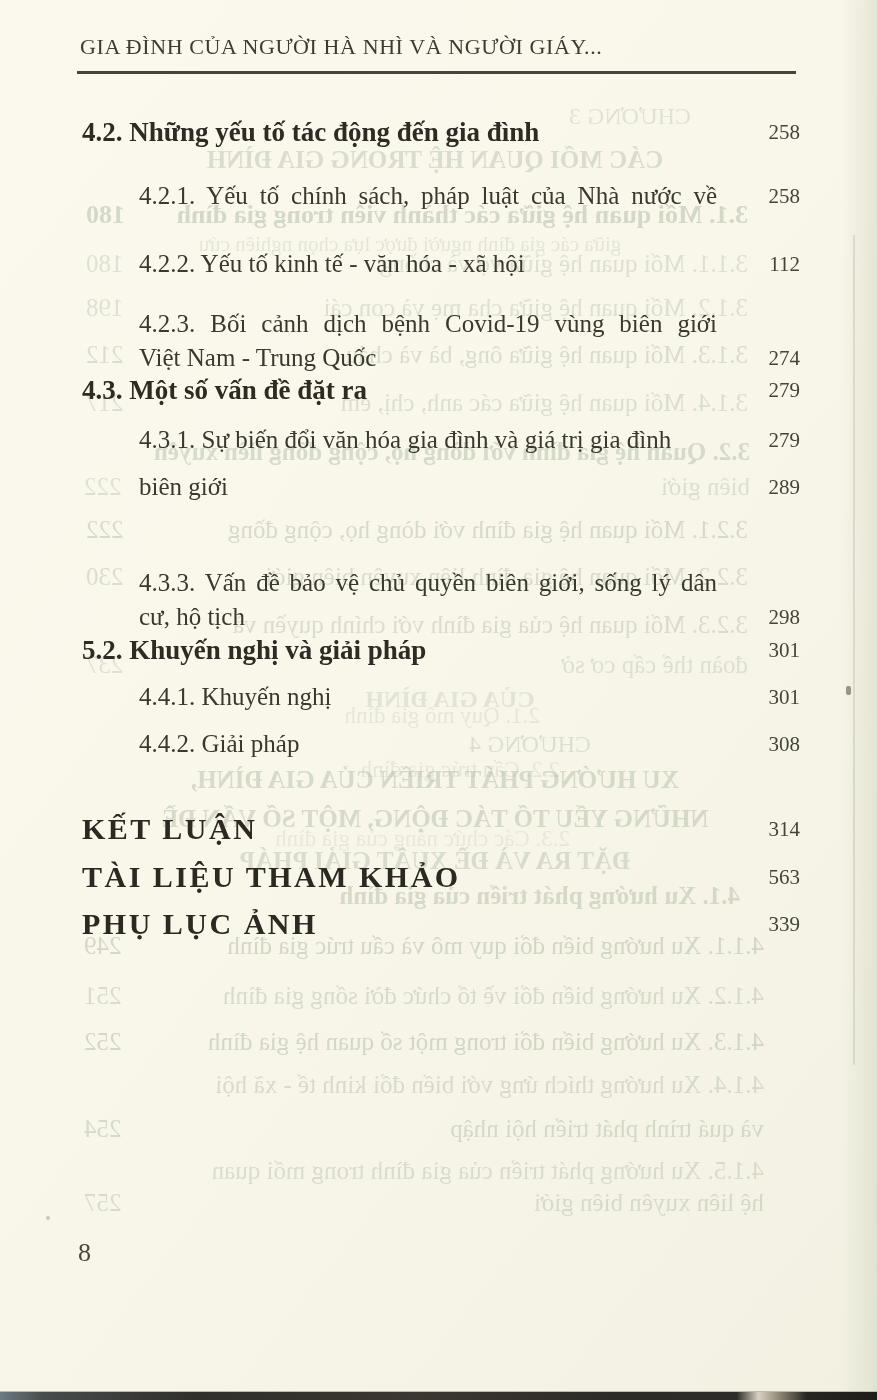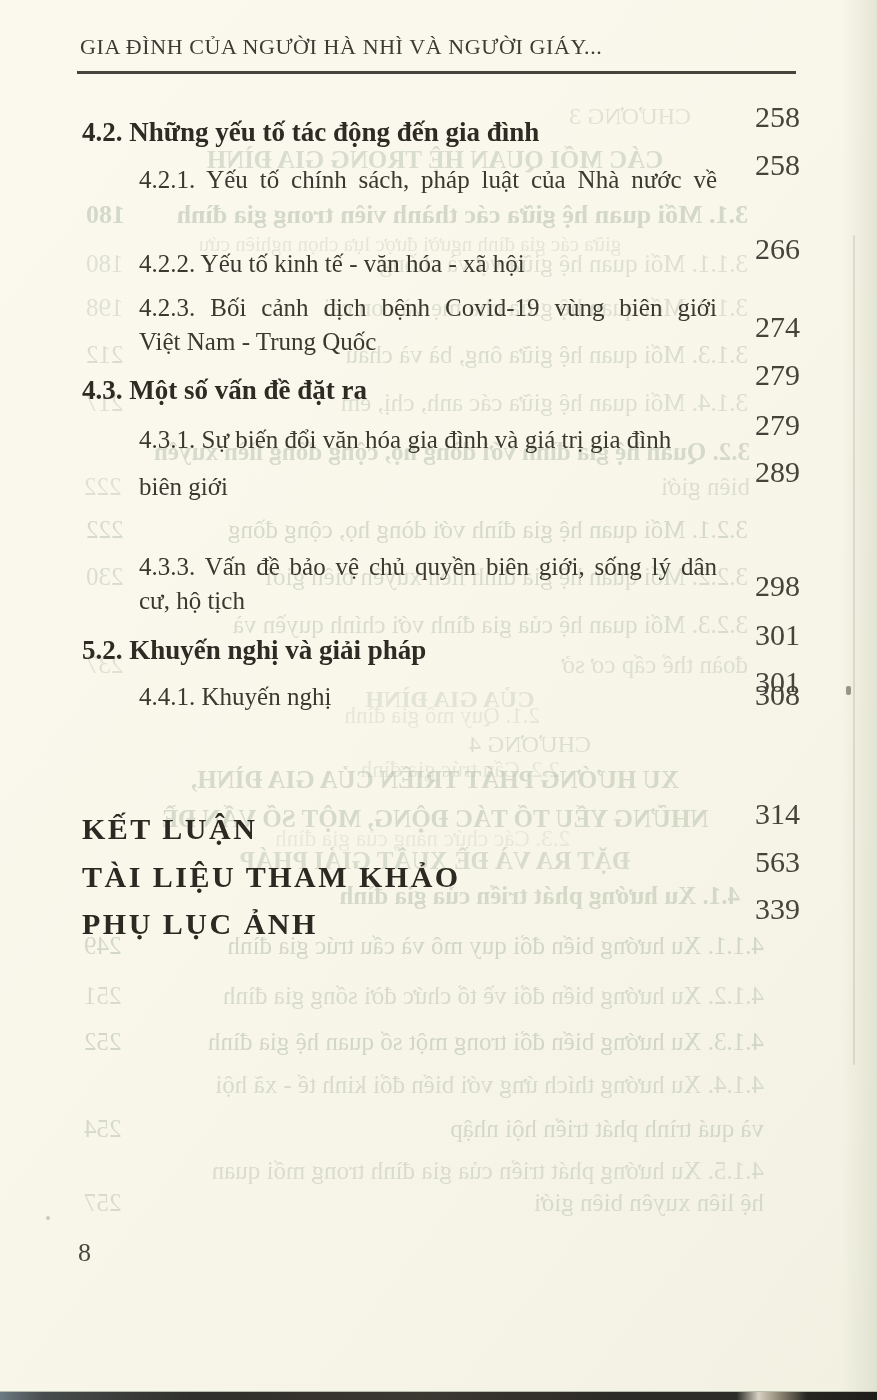--- a/index.html
+++ b/index.html
@@ -32,27 +32,27 @@
   .header-rule {
     position:absolute; top:71px; left:77px; width:719px; height:3px; z-index:2;
     background:#46443c;
   }
 
   .toc { position:absolute; left:82px; top:0; width:718px; z-index:2; }
   .toc-entry { position:absolute; left:0; width:718px; color:#3a382f; font-size:25px; line-height:34px; }
   .toc-entry .lines { width:718px; }
   .toc-entry.sub .lines { margin-left:57px; width:578px; }
   .toc-entry .line { white-space:nowrap; }
-  .toc-entry .line.j { text-align:justify; text-align-last:justify; }
+  .toc-entry .line.j { text-align:justify; text-align-last:justify;margin-top:16px; }
   .toc-entry.section { font-size:27px; }
   .toc-entry.section .lines { font-weight:bold; color:#2d2b23; }
   .toc-entry.chapter { font-size:30px;margin-top:28px; }
   .toc-entry.chapter .lines { font-weight:bold; letter-spacing:2.5px; color:#2b2922; }
   .toc-page {
-    position:absolute; right:0; bottom:15px; font-size:30px; line-height:34px;
+    position:absolute; right:0; bottom:0; font-size:21px; line-height:34px;
     letter-spacing:0; font-weight:normal; color:#45443b;
   }
 
   .folio { position:absolute; left:78px; top:1238px; z-index:2; font-size:26px; color:#4a4940; }
 
   .bleed-layer { position:absolute; inset:0; z-index:1; pointer-events:none; }
   .bleed {
     position:absolute; display:flex; justify-content:space-between; align-items:baseline;
     transform:scaleX(-1); color:#7d9478; white-space:nowrap; overflow:hidden;
     font-family:"Liberation Serif", serif;
@@ -185,21 +185,21 @@
       <div class="toc-entry sub" style="top: 163px;">
         <div class="lines">
           <div class="line j">4.2.1. Yếu tố chính sách, pháp luật của Nhà nước về</div>
         </div>
         <span class="toc-page">258</span>
       </div>
       <div class="toc-entry sub" style="top: 247px;">
         <div class="lines">
           <div class="line">4.2.2. Yếu tố kinh tế - văn hóa - xã hội</div>
         </div>
-        <span class="toc-page">266</span>
+        <span class="toc-page">112</span>
       </div>
       <div class="toc-entry sub" style="top: 291px;">
         <div class="lines">
           <div class="line j">4.2.3. Bối cảnh dịch bệnh Covid-19 vùng biên giới</div>
           <div class="line">Việt Nam - Trung Quốc</div>
         </div>
         <span class="toc-page">274</span>
       </div>
       <div class="toc-entry section" style="top: 373px; font-family: Liberation Serif, serif;">
         <div class="lines">
@@ -232,20 +232,23 @@
         </div>
         <span class="toc-page">301</span>
       </div>
       <div class="toc-entry sub" style="top: 680px;">
         <div class="lines">
           <div class="line">4.4.1. Khuyến nghị</div>
         </div>
         <span class="toc-page">301</span>
       </div>
       <div class="toc-entry sub" style="top: 727px;">
+        <div class="lines">
+          <div class="line">4.4.2. Giải pháp</div>
+        </div>
         <span class="toc-page">308</span>
       </div>
       <div class="toc-entry chapter" style="top: 784px;">
         <div class="lines">
           <div class="line">KẾT LUẬN</div>
         </div>
         <span class="toc-page">314</span>
       </div>
       <div class="toc-entry chapter" style="top: 832px;">
         <div class="lines">

